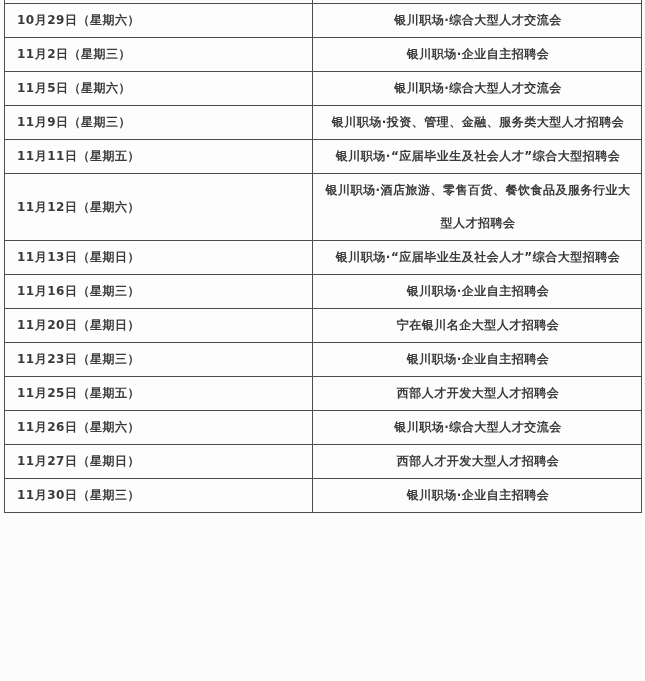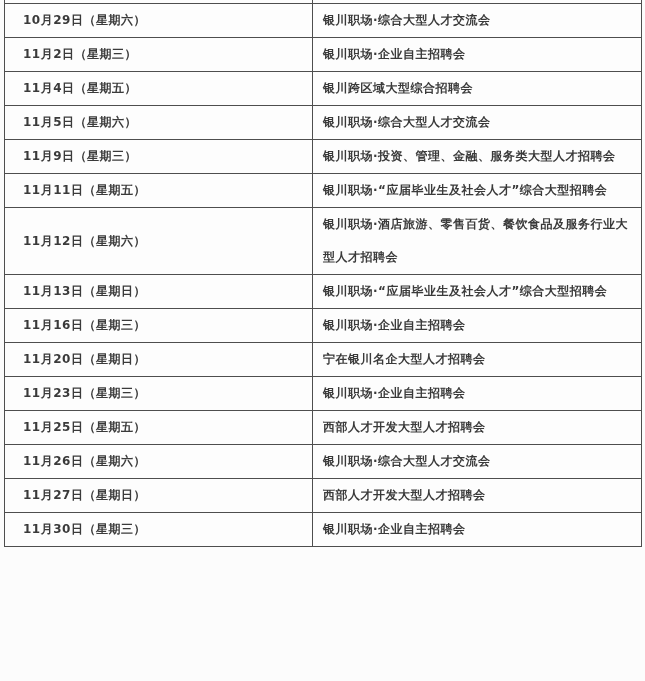--- a/index.html
+++ b/index.html
@@ -27,22 +27,22 @@
     border: 1px solid #4e4e4e;
     font-size: 12px;
     font-weight: bold;
     color: #3a3a3a;
     letter-spacing: 0.5px;
     line-height: 33px;
     vertical-align: middle;
     overflow: hidden;
     background: #fdfdfd;
   }
-  td.date-cell  { width: 308px; padding-left: 18px; }
-  td.event-cell { padding-left: 10px; padding-right: 8px; }
+  td.date-cell  { width: 308px; padding-left: 12px; }
+  td.event-cell { padding-left: 10px; padding-right: 8px; text-align: center; }
   tr.row         { height: 33px; }
   tr.row-tall    { height: 66px; }
   tr.row-partial-top    { height: 7px; }
 </style>
 </head>
 <body>
 
 <div class="page">
   <table class="schedule">
     <tbody>
@@ -50,24 +50,20 @@
         <td class="date-cell"></td>
         <td class="event-cell"></td>
       </tr>
       <tr class="row">
         <td class="date-cell">10月29日（星期六）</td>
         <td class="event-cell">银川职场·综合大型人才交流会</td>
       </tr>
       <tr class="row">
         <td class="date-cell">11月2日（星期三）</td>
         <td class="event-cell">银川职场·企业自主招聘会</td>
-      </tr>
-      <tr class="row">
-        <td class="date-cell">11月4日（星期五）</td>
-        <td class="event-cell">银川跨区域大型综合招聘会</td>
       </tr>
       <tr class="row">
         <td class="date-cell">11月5日（星期六）</td>
         <td class="event-cell">银川职场·综合大型人才交流会</td>
       </tr>
       <tr class="row">
         <td class="date-cell">11月9日（星期三）</td>
         <td class="event-cell">银川职场·投资、管理、金融、服务类大型人才招聘会</td>
       </tr>
       <tr class="row">

